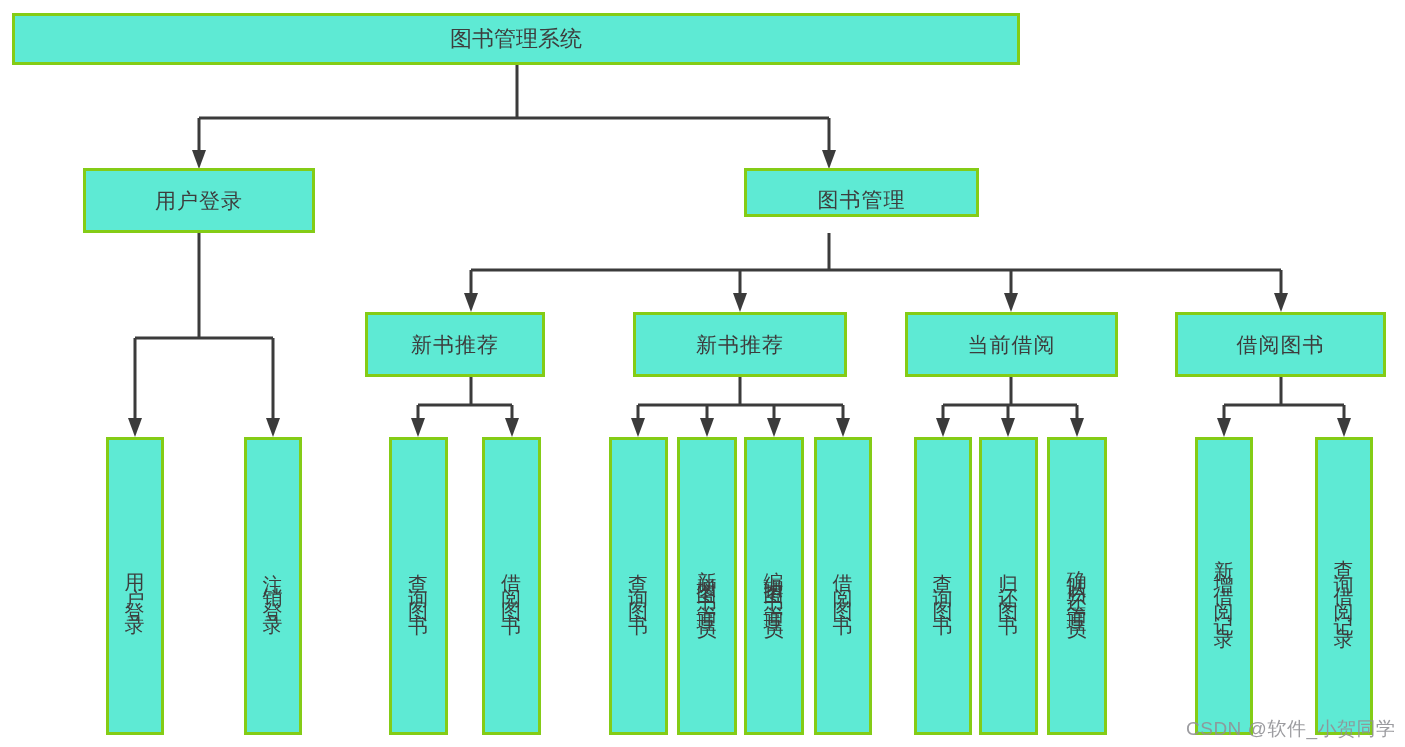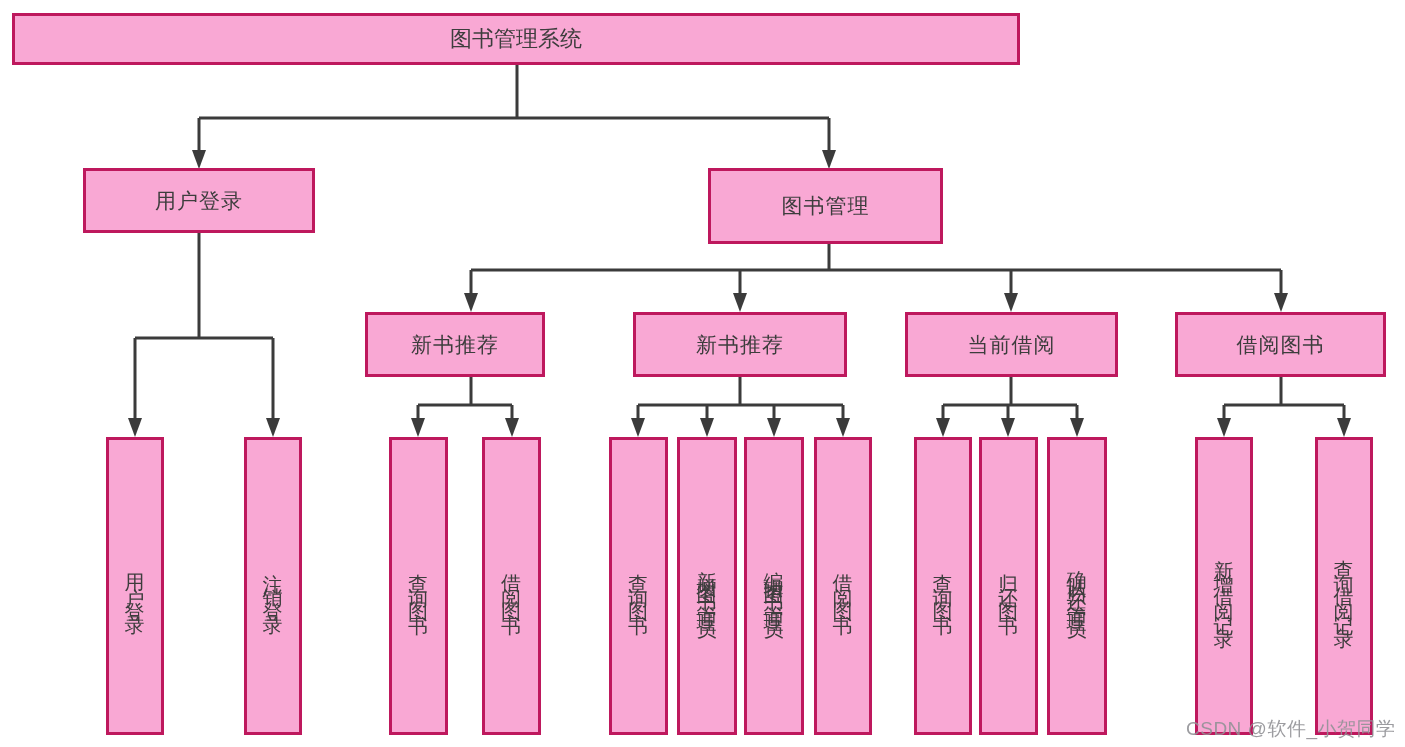--- a/index.html
+++ b/index.html
@@ -7,22 +7,22 @@
     position:relative;
     width:1405px;height:747px;
     background:#ffffff;
     font-family:"Liberation Sans", sans-serif;
     overflow:hidden;
   }
   #wires{position:absolute;left:0;top:0;z-index:1;}
   .node{
     position:absolute;
     box-sizing:border-box;
-    border:3px solid #be185d;
-    background:#f9a8d4;
+    border:3px solid #84cc16;
+    background:#5eead4;
     display:flex;align-items:center;justify-content:center;
     color:#3d3d3d;
     z-index:2;
   }
   .h-node{font-size:21px;letter-spacing:1px;}
   .root-node{font-size:22px;}
   .leaf{
     top:437px;height:298px;
   }
   .leaf .vtxt{
@@ -74,21 +74,21 @@
       <polygon points="1337,418 1351,418 1344,437" fill="#3b3b3b"></polygon>
     </svg>
 
   <div class="node root-node" style="left:12px;top:13px;width:1008px;height:52px;">
     <span>图书管理系统</span>
   </div>
 
   <div class="node h-node" style="left:83px;top:168px;width:232px;height:65px;">
     <span>用户登录</span>
   </div>
-  <div class="node h-node" style="left:708px;top:168px;width:235px;height:76px;">
+  <div class="node h-node" style="left:744px;top:168px;width:235px;height:49px;align-items:flex-end;">
     <span>图书管理</span>
   </div>
 
   <div class="node h-node" style="left:365px;top:312px;width:180px;height:65px;">
     <span>新书推荐</span>
   </div>
   <div class="node h-node" style="left:633px;top:312px;width:214px;height:65px;">
     <span>新书推荐</span>
   </div>
   <div class="node h-node" style="left:905px;top:312px;width:213px;height:65px;">

